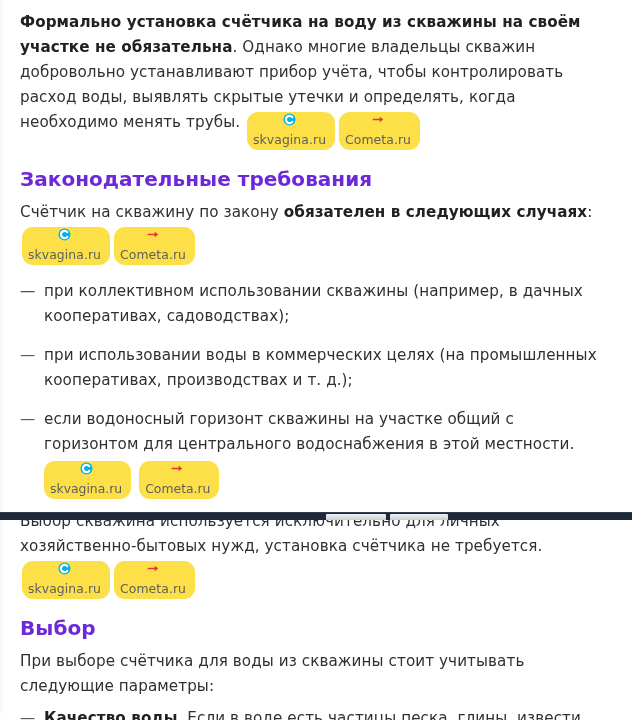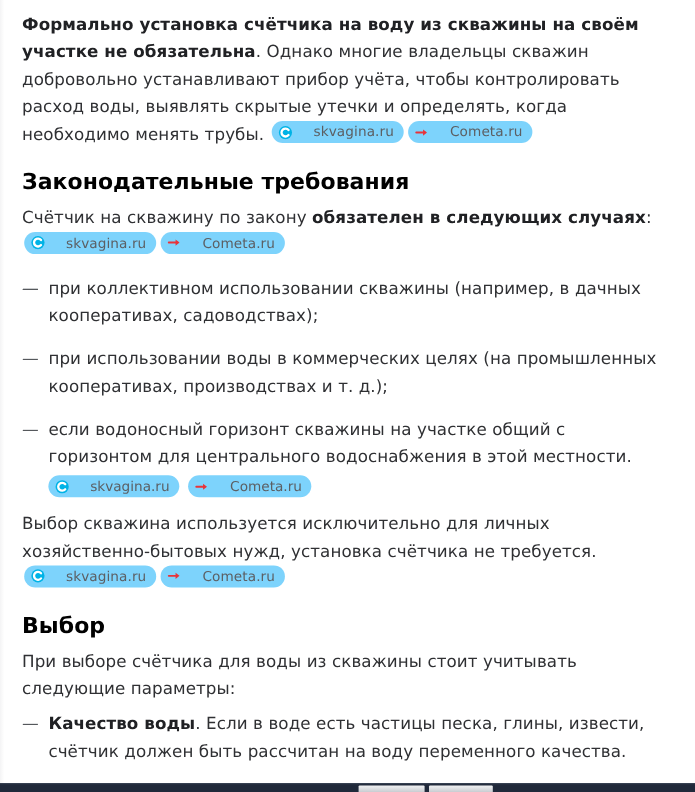--- a/index.html
+++ b/index.html
@@ -12,21 +12,21 @@
     width: 632px;
     height: 720px;
     overflow: hidden;
     font-family: "DejaVu Sans", "Liberation Sans", sans-serif;
     -webkit-font-smoothing: antialiased;
   }
 
   #page {
     position: relative;
     width: 632px;
-    height: 720px;
+    height: 520px;
     background: #ffffff;
     box-sizing: border-box;
   }
 
   
   .left-rule {
     position: absolute;
     left: 0;
     top: 0;
     width: 4px;
@@ -53,21 +53,21 @@
 
   p.para { margin-bottom: 7px; }
 
   b, strong { font-weight: 700; color: #202124; }
 
   h2.section-heading {
     margin: 16px 0 8px 0;
     font-size: 20px;
     line-height: 26px;
     font-weight: 700;
-    color: #000000;
+    color: #6d28d9;
     letter-spacing: 0.002em;
   }
 
   ul.dash-list {
     list-style: none;
     margin: 4px 0 0 0;
     padding: 0;
   }
   ul.dash-list li {
     position: relative;
@@ -81,29 +81,30 @@
     top: 0;
     color: #55585c;
     font-size: 15.2px;
     line-height: 25px;
   }
 
   
   .chip {
     display: inline-flex;
     align-items: center;
-    gap: 19px;
-    background: #7dd3fc;
+    gap: 5px;
+    background: #fde047;
     border-radius: 11px;
     padding: 1px 9px 1px 6px;
     margin: 0 2px;
     vertical-align: 1px;
     white-space: nowrap;
     line-height: 18px;
     cursor: pointer;
+    flex-direction: column;
   }
   .chip .chip-label {
     font-size: 12.4px;
     color: #5c5f63;
     line-height: 18px;
   }
   .chip-icon {
     display: inline-flex;
     align-items: center;
     justify-content: center;

